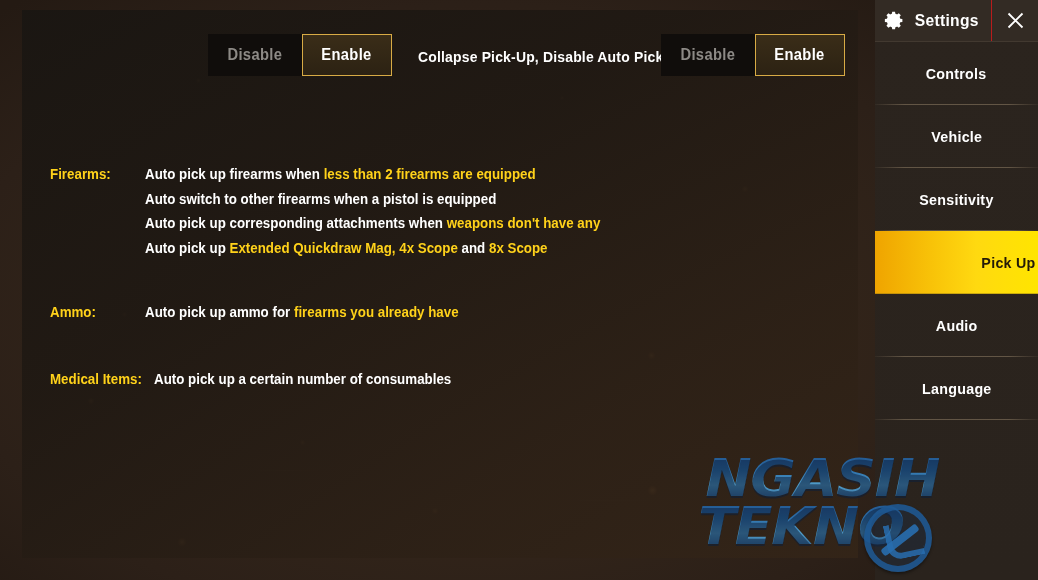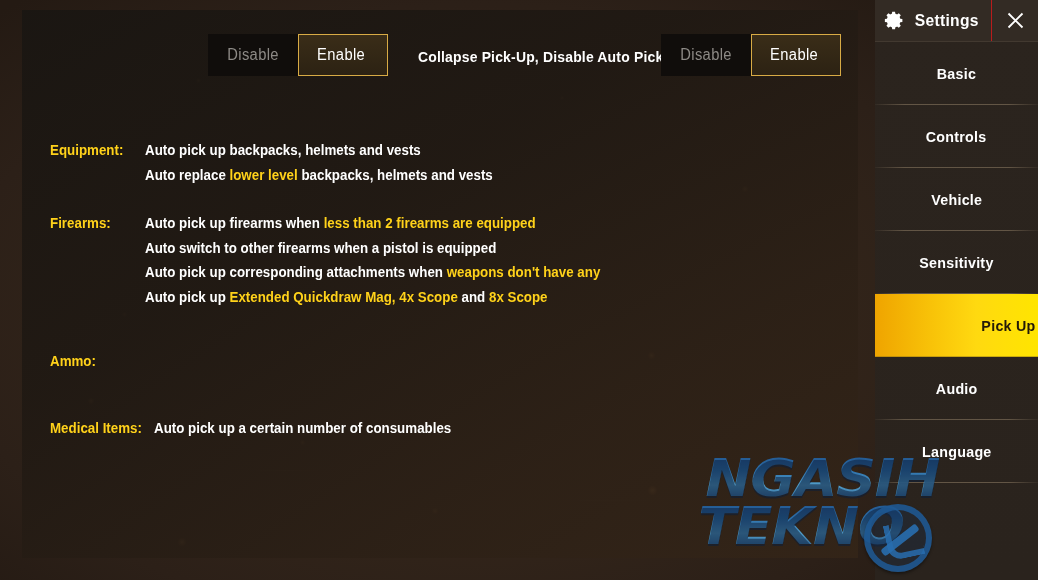--- a/index.html
+++ b/index.html
@@ -68,21 +68,21 @@
 
   .seg-group {
     display:flex;
     height:42px;
     background:#0d0b09;
   }
   .seg-btn {
     min-width:90px;
     padding:0 16px;
     display:flex; align-items:center; 
-    font-size:16px; font-weight:normal;
+    font-size:16px; font-weight:bold;
     font-stretch:condensed;
     letter-spacing:.4px;
     cursor:pointer;
     background:#100d0b;
     color:#8d8a86;
     border:1px solid #100d0b;
   }
   .seg-btn span { transform:scaleX(.92); display:block; }
   .seg-btn.active {
     background:linear-gradient(180deg,#3a2d18 0%, #2c2213 100%);
@@ -268,38 +268,34 @@
       <div class="seg-group" id="grp2">
         <div class="seg-btn">
           <span>Disable</span>
         </div>
         <div class="seg-btn active">
           <span>Enable</span>
         </div>
       </div>
 
       <div id="desc-list">
-          <div class="desc-group">
-            <div class="desc-key" style="width: 95px;">Equipment:</div>
-            <div class="desc-lines">
-              <div class="desc-line"><span>Auto pick up backpacks, helmets and vests</span></div>
-              <div class="desc-line"><span>Auto replace </span><em>lower level</em><span> backpacks, helmets and vests</span></div>
-            </div>
-          </div>
           <div class="desc-group" style="margin-top: 24px;">
             <div class="desc-key" style="width: 95px;">Firearms:</div>
             <div class="desc-lines">
               <div class="desc-line"><span>Auto pick up firearms when </span><em>less than 2 firearms are equipped</em></div>
               <div class="desc-line"><span>Auto switch to other firearms when a pistol is equipped</span></div>
               <div class="desc-line"><span>Auto pick up corresponding attachments when </span><em>weapons don't have any</em></div>
               <div class="desc-line"><span>Auto pick up </span><em>Extended Quickdraw Mag, 4x Scope</em><span> and </span><em>8x Scope</em></div>
             </div>
           </div>
           <div class="desc-group" style="margin-top: 40px;">
             <div class="desc-key" style="width: 95px;">Ammo:</div>
+            <div class="desc-lines">
+              <div class="desc-line"><span>Auto pick up ammo for </span><em>firearms you already have</em></div>
+            </div>
           </div>
           <div class="desc-group" style="margin-top: 42px;">
             <div class="desc-key" style="padding-right: 4px;">Medical Items:</div>
             <div class="desc-lines">
               <div class="desc-line"><span>Auto pick up a certain number of consumables</span></div>
             </div>
           </div>
         </div>
 
     </div>
@@ -317,23 +313,20 @@
       </div>
       <div id="close-btn">
         <svg viewBox="0 0 24 24" aria-hidden="true">
           <path d="M4 4 L20 20 M20 4 L4 20" stroke="#ffffff" stroke-width="2.1" fill="none" stroke-linecap="butt"></path>
         </svg>
       </div>
     </div>
 
     <div id="nav-list">
         <div class="nav-item">
-          <span>Basic</span>
-        </div>
-        <div class="nav-item">
           <span>Controls</span>
         </div>
         <div class="nav-item">
           <span>Vehicle</span>
         </div>
         <div class="nav-item">
           <span>Sensitivity</span>
         </div>
         <div class="nav-item selected">
           <span>Pick Up</span>

